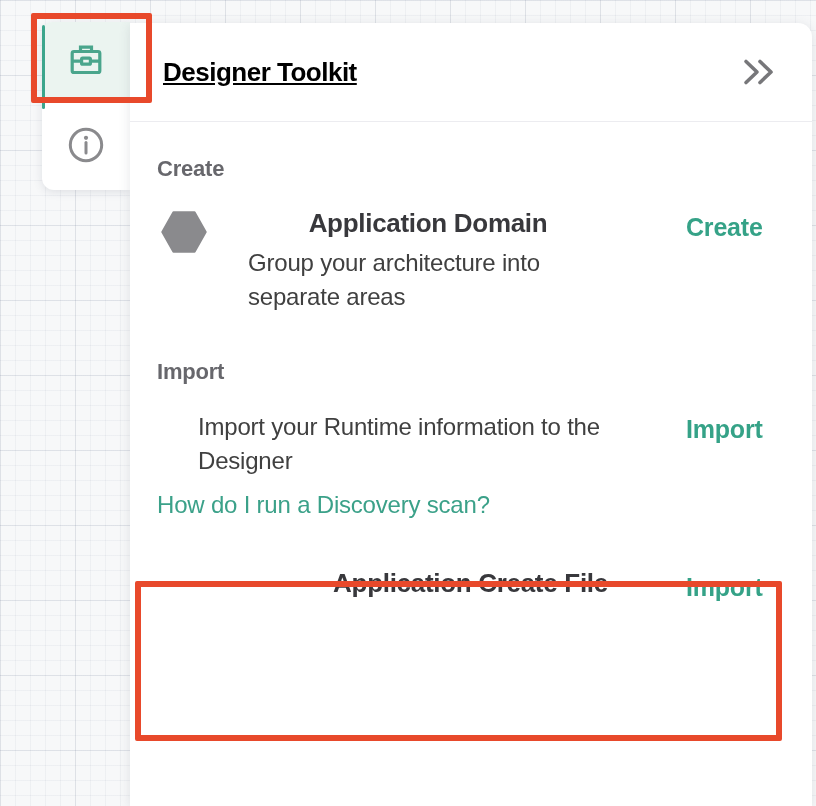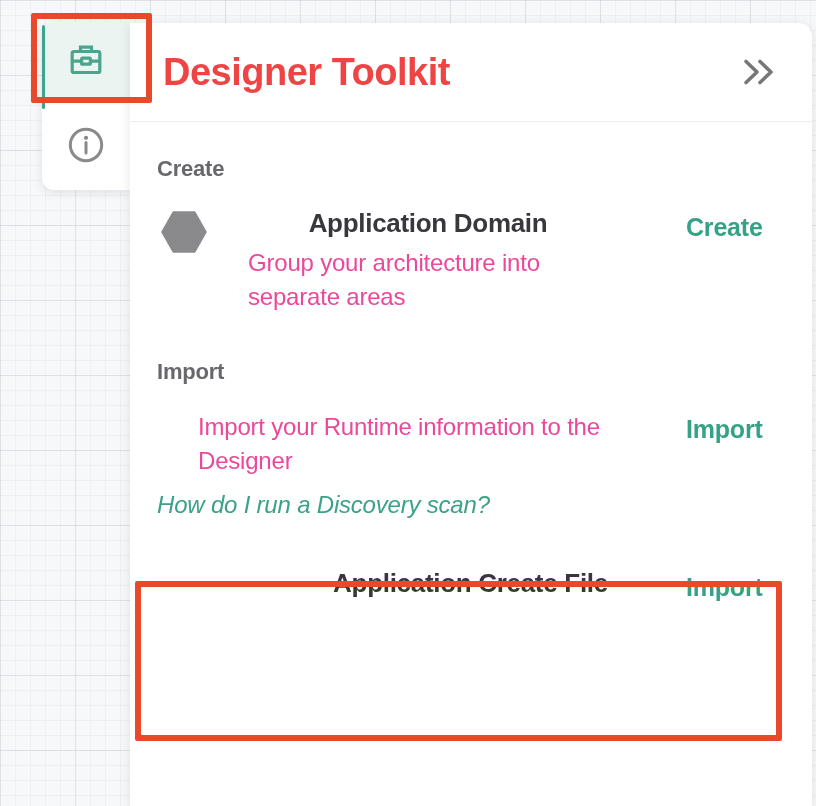--- a/index.html
+++ b/index.html
@@ -58,23 +58,24 @@
     box-shadow: 0 2px 12px rgba(70,80,100,0.14);
     z-index: 3;
   }
   .panel-header {
     height: 99px;
     display: flex; align-items: center; justify-content: space-between;
     padding: 0 34px 0 33px;
     border-bottom: 1px solid #ececf0;
   }
   .panel-title {
-    font-size: 38px; font-weight: 700;
+    font-size: 26px; font-weight: 700;
     letter-spacing: -0.5px;
-    color: #ef4444;
+    color: #000000;
+    text-decoration: underline;
   }
   .collapse-btn { cursor: pointer; display: flex; align-items: center; }
 
   .panel-content { padding: 35px 28px 0 27px; position: relative; }
 
   .section-label {
     font-size: 22px; font-weight: 700;
     color: #67676c;
     line-height: 24px;
     letter-spacing: -0.2px;
@@ -89,21 +90,21 @@
   .item-title {
     font-size: 26px; font-weight: 700;
     color: #38383c;
     line-height: 31px;
     letter-spacing: -0.3px;
     margin-bottom: 7px;
     text-align: center;
   }
   .item-desc {
     font-size: 24px; font-weight: 400;
-    color: #ec4899;
+    color: #404040;
     line-height: 34px;
     letter-spacing: -0.2px;
   }
   .desc-create { max-width: 360px; }
   .desc-discovery { max-width: 500px; margin-left: 41px; }
   .desc-adf { max-width: 510px; }
 
   .action-link {
     position: absolute;
     left: 529px; top: 5px;
@@ -113,21 +114,20 @@
     cursor: pointer;
     text-decoration: none;
   }
   .help-link {
     margin-top: 13px;
     font-size: 24px; font-weight: 400;
     color: #3ba189;
     line-height: 27px;
     letter-spacing: -0.2px;
     cursor: pointer;
-    font-style: italic;
   }
   .row-discovery { margin-top: 0; }
   .row-adf { margin-top: 50px; }
 
   
   .annotation-box {
     position: absolute;
     border: 6px solid #e8492b;
     border-radius: 2px;
     pointer-events: none;

